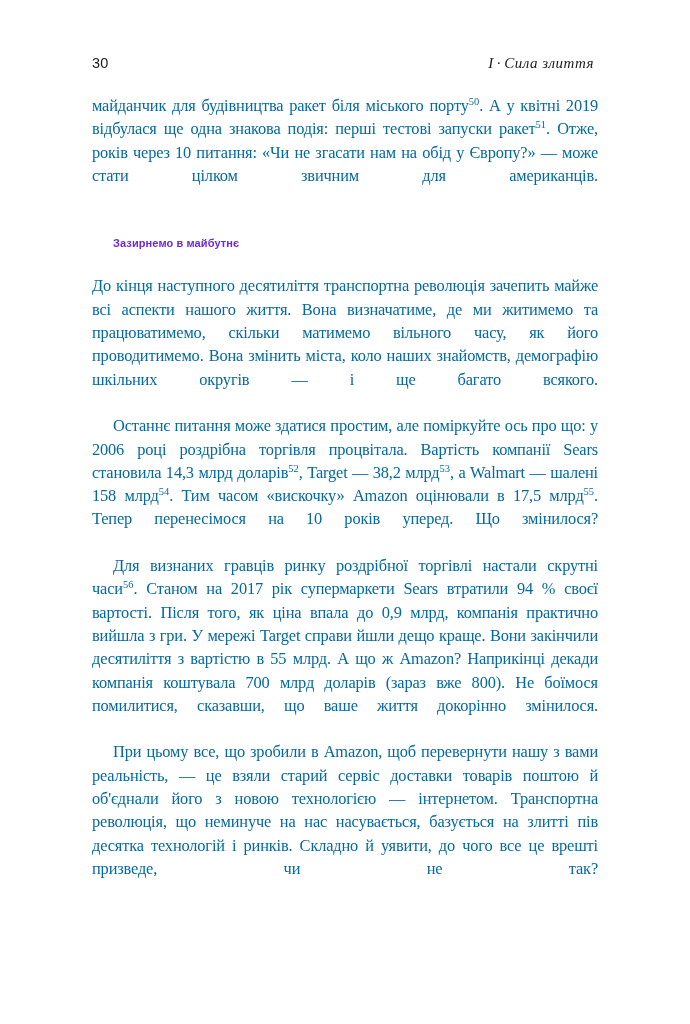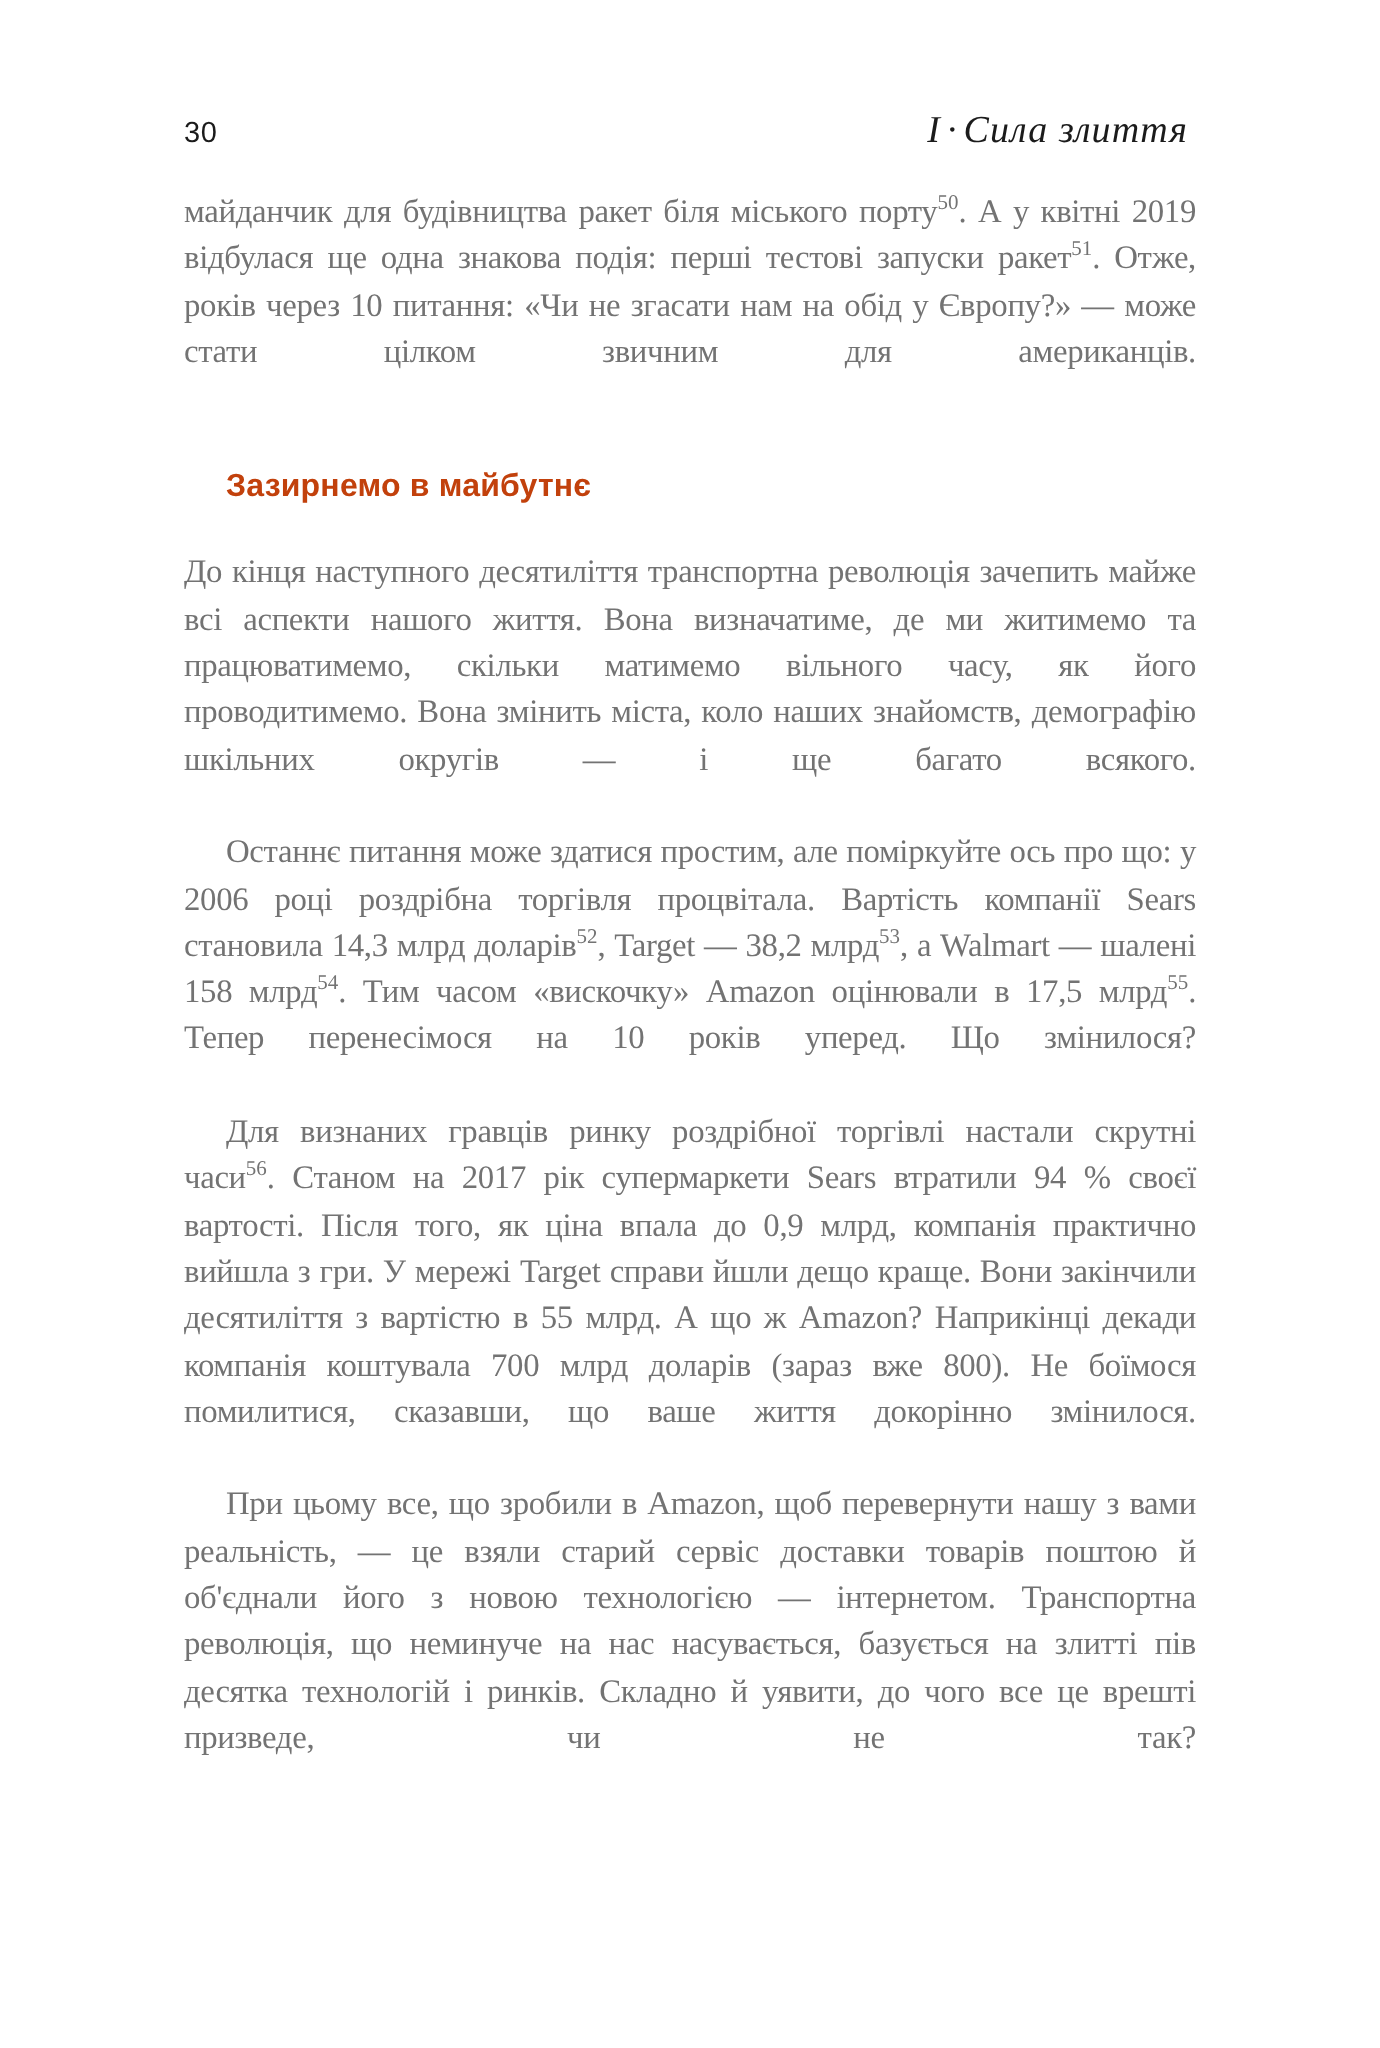--- a/index.html
+++ b/index.html
@@ -36,21 +36,21 @@
   }
   .folio {
     font-family: "Liberation Sans", "DejaVu Sans", sans-serif;
     font-size: 14.5px;
     letter-spacing: 0.3px;
     color: #1b1b1b;
   }
   .head-title {
     font-family: "Liberation Serif", "DejaVu Serif", serif;
     font-style: italic;
-    font-size: 19px;
+    font-size: 15px;
     letter-spacing: 0.55px;
     color: #1b1b1b;
     white-space: nowrap;
     text-align: center;
   }
   .head-title .numeral {
     font-style: italic;
     letter-spacing: 0.5px;
   }
   .head-title .sep {
@@ -66,21 +66,21 @@
   }
 
   p.body-par {
     margin: 0;
     font-size: 16.4px;
     line-height: 23.3px;
     text-align: justify;
     text-justify: inter-word;
     hyphens: manual;
     -webkit-hyphens: manual;
-    color: #737373;
+    color: #0369a1;
     letter-spacing: -0.01em;
     word-spacing: 0.01em;
   }
   p.body-par.indent {
     text-indent: 21px;
   }
   p.body-par.noindent {
     text-indent: 0;
   }
 
@@ -95,24 +95,24 @@
     font-size: 0.64em;
     vertical-align: super;
     line-height: 0;
     letter-spacing: 0;
   }
 
   
   h2.section-head {
     margin: 0;
     font-family: "Liberation Sans", "DejaVu Sans", sans-serif;
-    font-size: 16px;
+    font-size: 11px;
     font-weight: bold;
     line-height: 23px;
-    color: #c2410c;
+    color: #6d28d9;
     text-indent: 21px;
     letter-spacing: 0.1px;
   }
   .gap-before-head { height: 22px; }
   .gap-after-head  { height: 19px; }
 </style>
 </head>
 <body>
 
 <div class="page">

